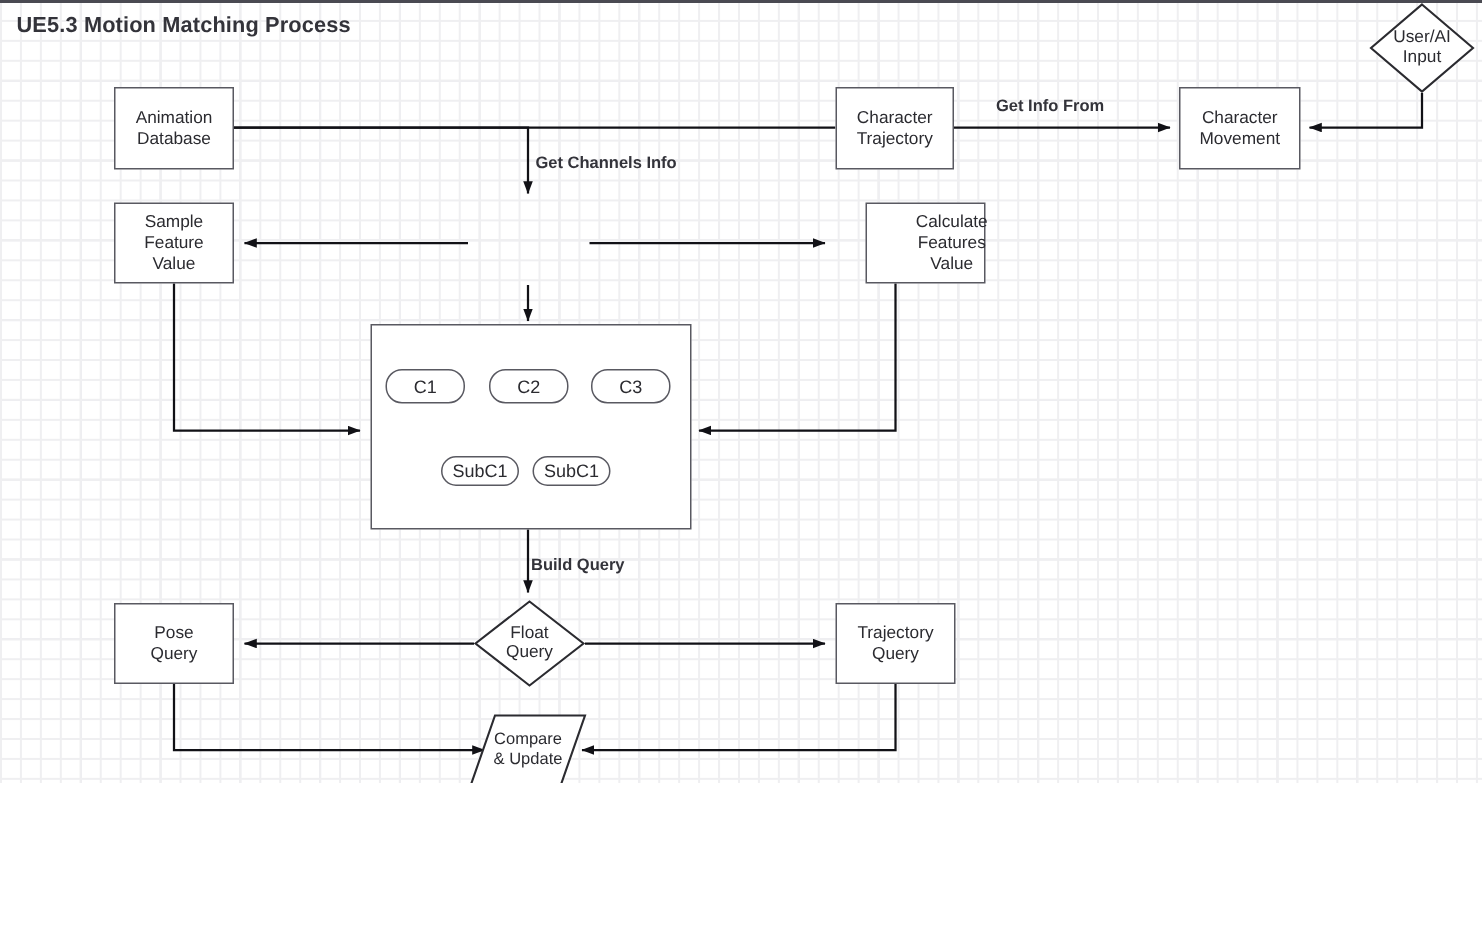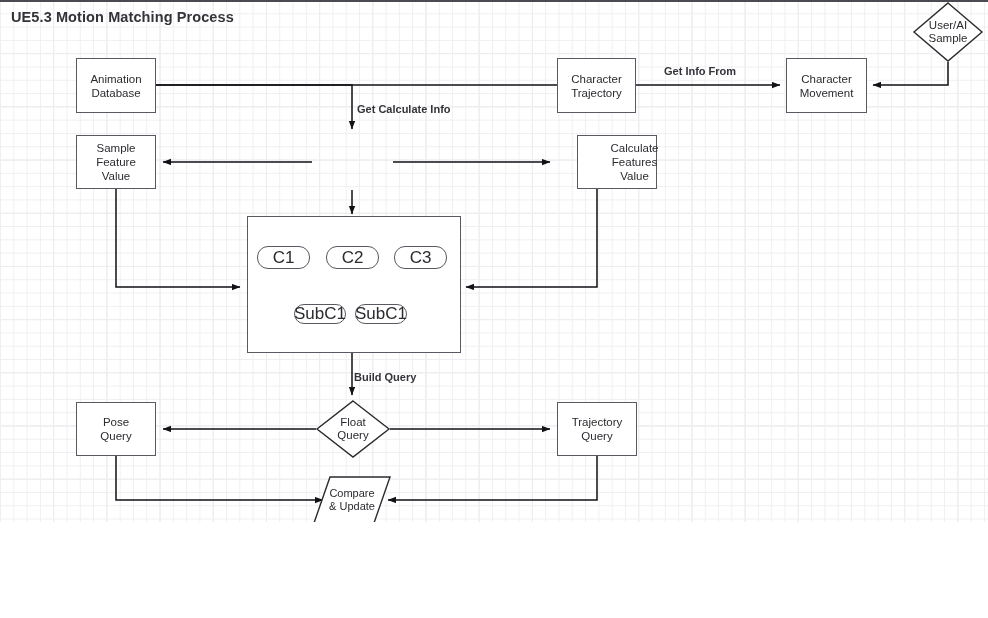--- a/index.html
+++ b/index.html
@@ -82,21 +82,21 @@
   }
   .pill {
     position: absolute;
     box-sizing: border-box;
     background: #ffffff;
     border: 1.5px solid #595961;
     border-radius: 11px;
     display: flex;
     align-items: center;
     justify-content: center;
-    font-size: 17px;
+    font-size: 12px;
     color: #2b2b30;
   }
   .diamond-wrap {
     position: absolute;
   }
   .diamond-wrap svg {
     position: absolute;
     left: 0; top: 0;
     overflow: visible;
   }
@@ -194,39 +194,39 @@
       <path d="M116,456 L116,500 L323,500" marker-end="url(#arrow)"></path>
 
       <path d="M597,456 L597,500 L388,500" marker-end="url(#arrow)"></path>
 
       <path d="M352,523 L352,541" marker-end="url(#arrow)"></path>
     </g>
   </svg>
 
   <div class="edge-label" style="left:664px; top:65px;">Get Info From</div>
 
-  <div class="edge-label" style="left:357px; top:103px;">Get Calculate Info</div>
+  <div class="edge-label" style="left:357px; top:103px;">Get Channels Info</div>
 
   <div class="edge-label" style="left:354px; top:371px;">Build Query</div>
 
   <div class="node box nl" style="left:76px; top:58px; width:80px; height:55px;">Animation
 Database</div>
 
   <div class="node box nl" style="left:557px; top:58px; width:79px; height:55px;">Character
 Trajectory</div>
 
   <div class="node box nl" style="left:786px; top:58px; width:81px; height:55px;">Character
 Movement</div>
 
   <div class="diamond-wrap" style="left:913px; top:2px; width:70px; height:60px;">
     <svg width="70" height="60" viewBox="0 0 70 60">
       <polygon points="35,1 69,30 35,59 1,30" fill="#ffffff" stroke="#2b2b30" stroke-width="1.4"></polygon>
     </svg>
     <div class="diamond-label">User/AI
-Sample</div>
+Input</div>
   </div>
 
   <div class="node box nl" style="left:76px; top:135px; width:80px; height:54px;">Sample
 Feature
 Value</div>
 
 
   <div class="node box nl" style="left:577px; top:135px; width:80px; height:54px;padding-left:35px;">Calculate
 Features
 Value</div>

